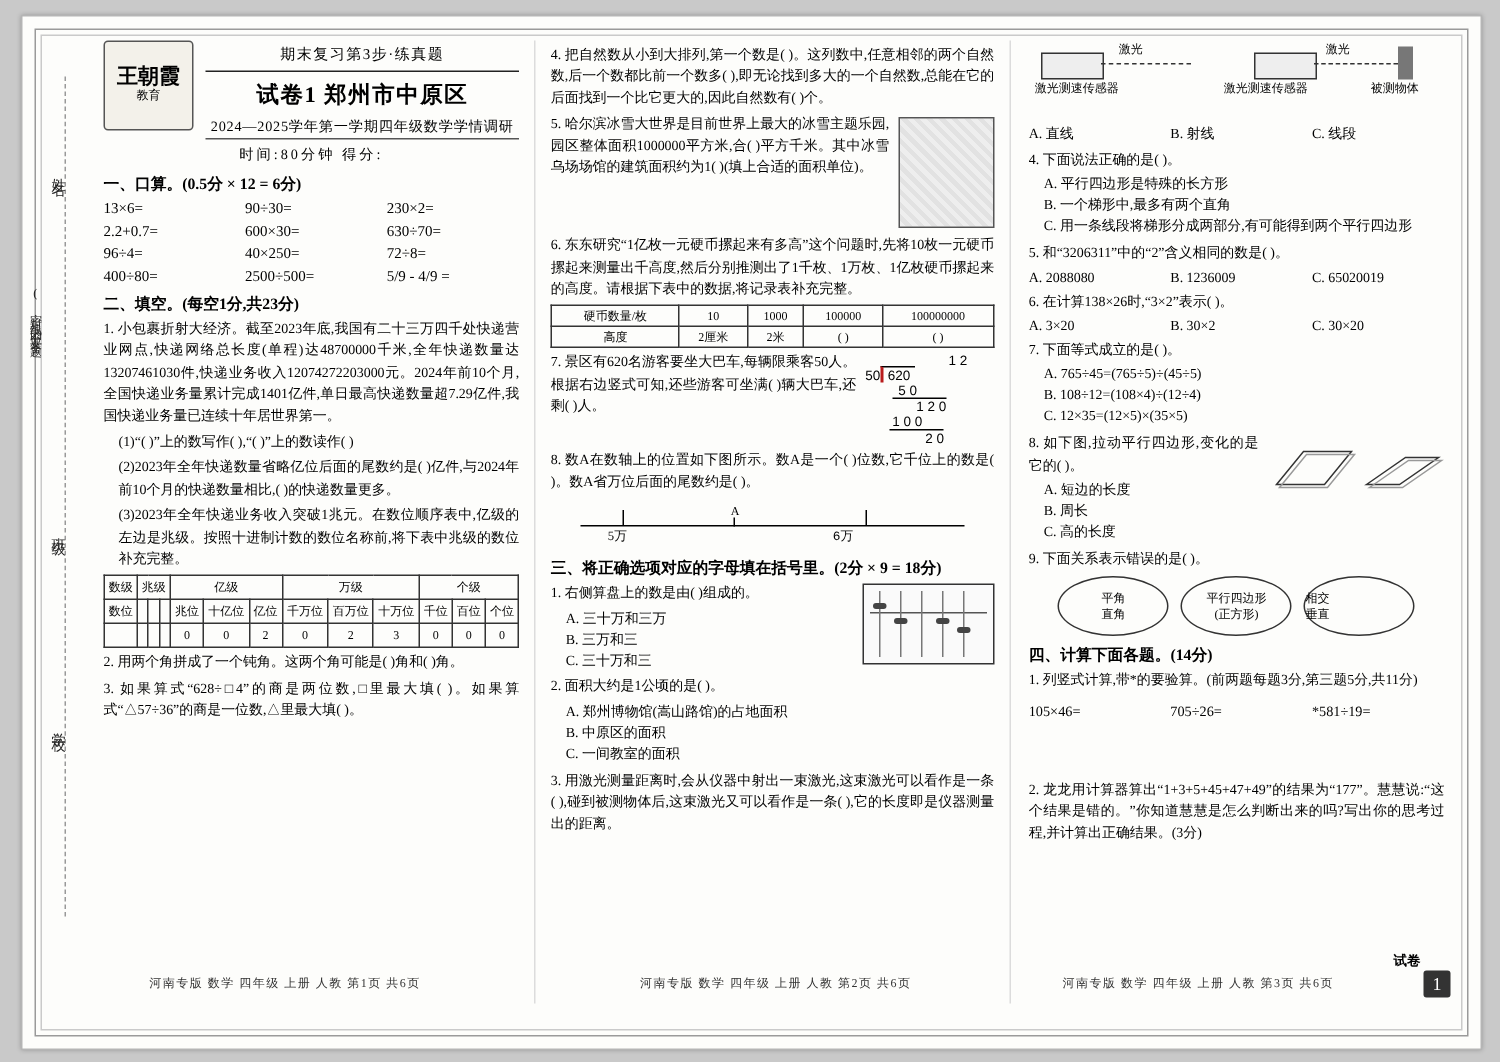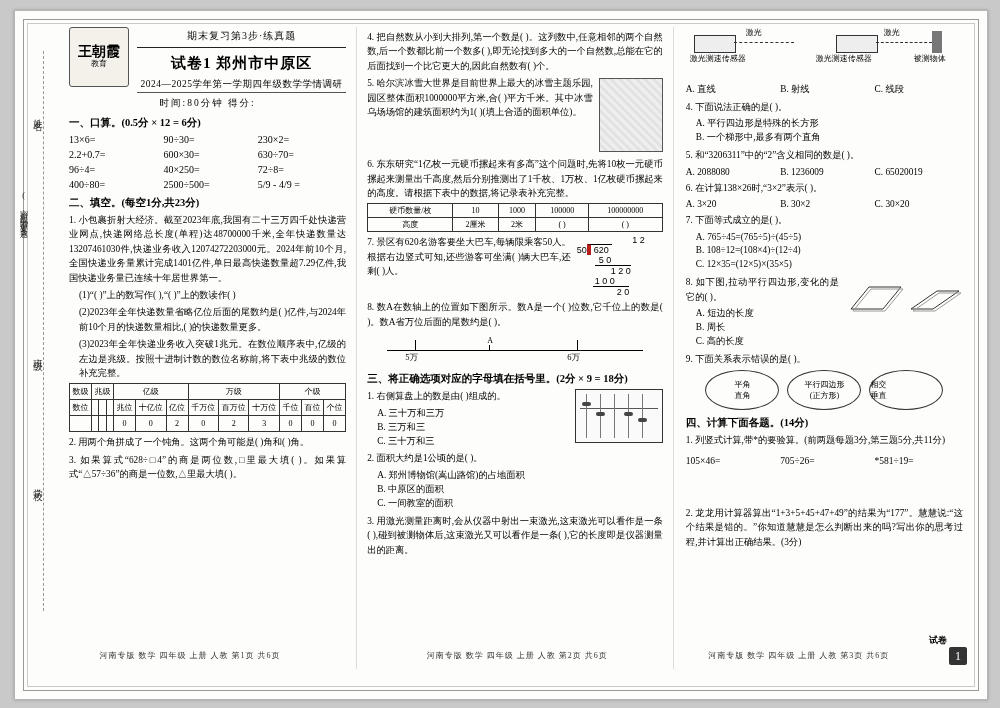--- a/index.html
+++ b/index.html
@@ -241,40 +241,40 @@
           <td>(    )</td>
           <td>(    )</td>
         </tr>
       </tbody>
         </table>
 
       <div style="position:relative;">
         <div style="float:right;width:86px;font-size:9px;font-family:Liberation Sans, sans-serif;margin-left:6px;text-align:left;">
           <div style="text-align:right;padding-right:18px;">1 2</div>
           <div>
-            <span>50</span><span style="border-top:1px solid #000;border-left:4px solid #b91c1c;padding:0 3px;">620</span>
+            <span>50</span><span style="border-top:1px solid #000;border-left:2px solid #b91c1c;padding:0 3px;">620</span>
           </div>
           <div style="padding-left:22px;">5 0</div>
           <div style="padding-left:16px;border-top:1px solid #000;display:inline-block;margin-left:18px;">1 2 0</div>
           <div style="padding-left:18px;">1 0 0</div>
           <div style="padding-left:24px;border-top:1px solid #000;display:inline-block;margin-left:16px;">2 0</div>
         </div>
         <div class="q">7. 景区有620名游客要坐大巴车,每辆限乘客50人。根据右边竖式可知,还些游客可坐满(    )辆大巴车,还剩(    )人。</div>
         <div class="clear"></div>
       </div>
 
       <div class="q">8. 数A在数轴上的位置如下图所示。数A是一个(    )位数,它千位上的数是(    )。数A省万位后面的尾数约是(    )。</div>
       <div style="position:relative;height:34px;margin:2px 0 4px;">
         <div style="position:absolute;left:20px;right:20px;top:18px;border-top:1px solid #000;"></div>
         <div style="position:absolute;left:48px;top:8px;width:1px;height:10px;background:#000;"></div>
         <div style="position:absolute;left:210px;top:8px;width:1px;height:10px;background:#000;"></div>
         <div style="position:absolute;left:120px;top:4px;font-size:8px;">A</div>
         <div style="position:absolute;left:122px;top:13px;width:1px;height:6px;background:#000;"></div>
         <div style="position:absolute;left:38px;top:20px;font-size:8.5px;">5万</div>
-        <div style="position:absolute;left:200px;top:20px;font-size:8.5px;">6万</div>
+        <div style="position:absolute;left:188px;top:20px;font-size:8.5px;font-family:Liberation Mono, monospace;">6万</div>
       </div>
 
       <div class="sec">三、将正确选项对应的字母填在括号里。(2分 × 9 = 18分)</div>
 
       <div style="position:relative;">
         <div style="float:right;width:86px;height:52px;border:1px solid #333;margin-left:6px;position:relative;background:#fafafa;">
           <div style="position:absolute;left:4px;right:4px;top:18px;border-top:1px solid #555;"></div>
           <div style="position:absolute;left:10px;top:4px;bottom:4px;width:1px;background:#777;"></div>
           <div style="position:absolute;left:24px;top:4px;bottom:4px;width:1px;background:#777;"></div>
           <div style="position:absolute;left:38px;top:4px;bottom:4px;width:1px;background:#777;"></div>
@@ -322,20 +322,21 @@
 
       <div class="calc-row" style="font-size:9.3px;">
         <div>A. 直线</div>
         <div>B. 射线</div>
         <div>C. 线段</div>
       </div>
 
       <div class="q">4. 下面说法正确的是(    )。</div>
       <div class="opt">A. 平行四边形是特殊的长方形</div>
       <div class="opt">B. 一个梯形中,最多有两个直角</div>
+      <div class="opt">C. 用一条线段将梯形分成两部分,有可能得到两个平行四边形</div>
 
       <div class="q">5. 和“3206311”中的“2”含义相同的数是(    )。</div>
       <div class="calc-row" style="font-size:9.3px;">
         <div>A. 2088080</div>
         <div>B. 1236009</div>
         <div>C. 65020019</div>
       </div>
 
       <div class="q">6. 在计算138×26时,“3×2”表示(    )。</div>
       <div class="calc-row" style="font-size:9.3px;">

